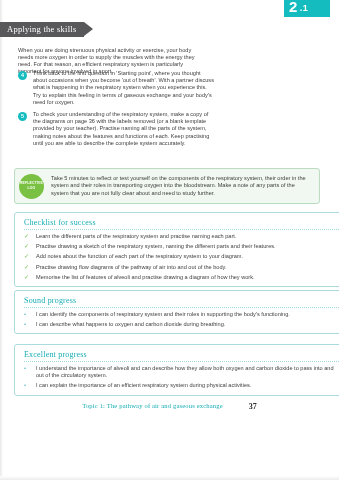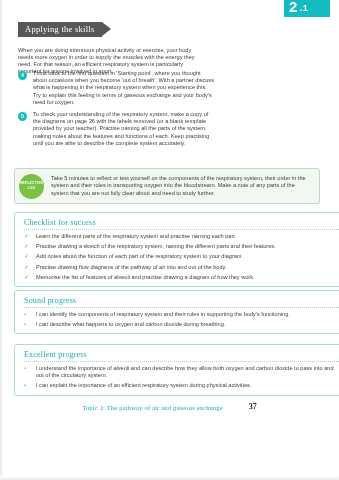--- a/index.html
+++ b/index.html
@@ -63,21 +63,21 @@
     font-size: 9px;
     font-weight: bold;
     line-height: 1;
     margin-left: 2px;
     margin-top: 4px;
   }
 
   
   #section-banner {
     position: absolute;
-    left: 18px;
+    left: 0;
     top: 21px;
     height: 16px;
     display: flex;
     align-items: center;
   }
   #section-banner .banner-body {
     background: #58585a;
     height: 15px;
     display: flex;
     align-items: center;
@@ -233,21 +233,21 @@
   #sound-box { top: 290px; }
   #excellent-box { top: 344px; }
 
   
   #footer {
     position: absolute;
     left: 14px;
     right: 14px;
     top: 402px;
     display: flex;
-    align-items: flex-end;
+    align-items: flex-start;
     justify-content: center;
   }
   #footer-title {
     font-family: "Liberation Serif", serif;
     font-size: 6.6px;
     color: #17adb3;
     letter-spacing: .15px;
   }
   #footer-page {
     font-family: "Liberation Serif", serif;

